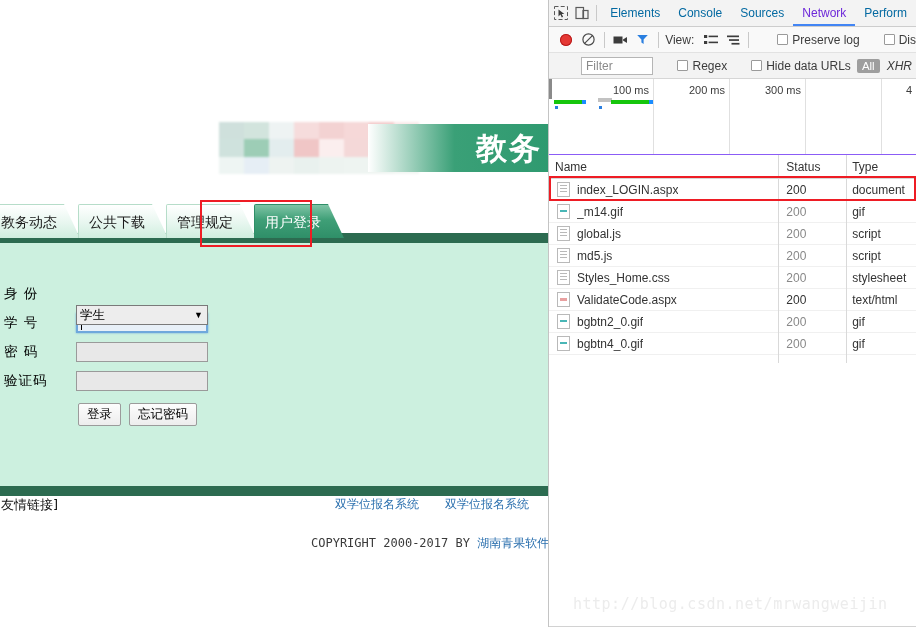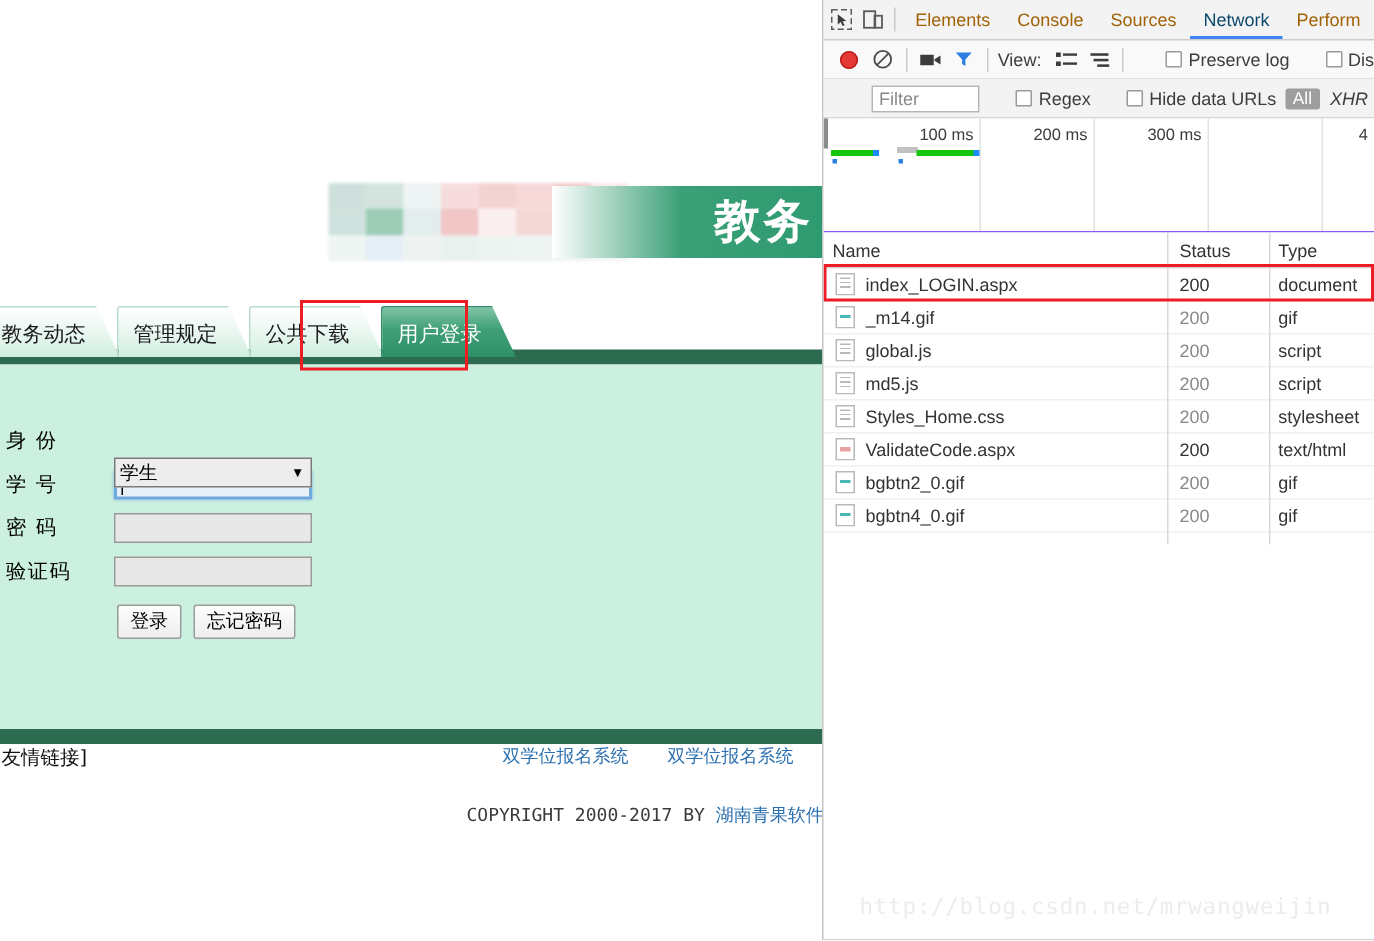--- a/index.html
+++ b/index.html
@@ -217,25 +217,25 @@
   .dt-iconbtn {
     width: 26px; height: 24px;
     display: flex; align-items: center; justify-content: center;
   }
   .dt-sep {
     width: 1px; height: 16px; background: #c9c9c9; margin: 0 4px;
   }
   .dt-tab {
     height: 26px; line-height: 26px;
     padding: 0 9px;
-    font-size: 12px; color: #a16207;
+    font-size: 12px; color: #0369a1;
     white-space: nowrap;
   }
   .dt-tab.active {
-    color: #0c4a6e;
+    color: #6d28d9;
     box-shadow: inset 0 -2px 0 #4285f4;
   }
 
   .dt-toolbar {
     height: 26px;
     display: flex; align-items: center;
     border-bottom: 1px solid #e2e2e2;
     background: #f9f9f9;
     padding-left: 6px;
     font-size: 12px; color: #3c3c3c;
@@ -408,22 +408,22 @@
           <i style="background: rgb(239, 244, 241);"></i>
           <i style="background: rgb(242, 246, 243);"></i>
         </div>
       <div class="banner-title">教务</div>
     </div>
 
     <div class="nav-wrap">
       <div class="nav-bar"></div>
       <div class="nav-tabs">
         <div class="tab">教务动态</div>
+        <div class="tab">公共下载</div>
         <div class="tab">管理规定</div>
-        <div class="tab">公共下载</div>
         <div class="tab active">用户登录</div>
       </div>
     </div>
 
     <div class="page-body">
       <div class="login-form">
 
         <div class="frm-row">
           <div class="frm-label">身  份</div>
           <div class="frm-select">

